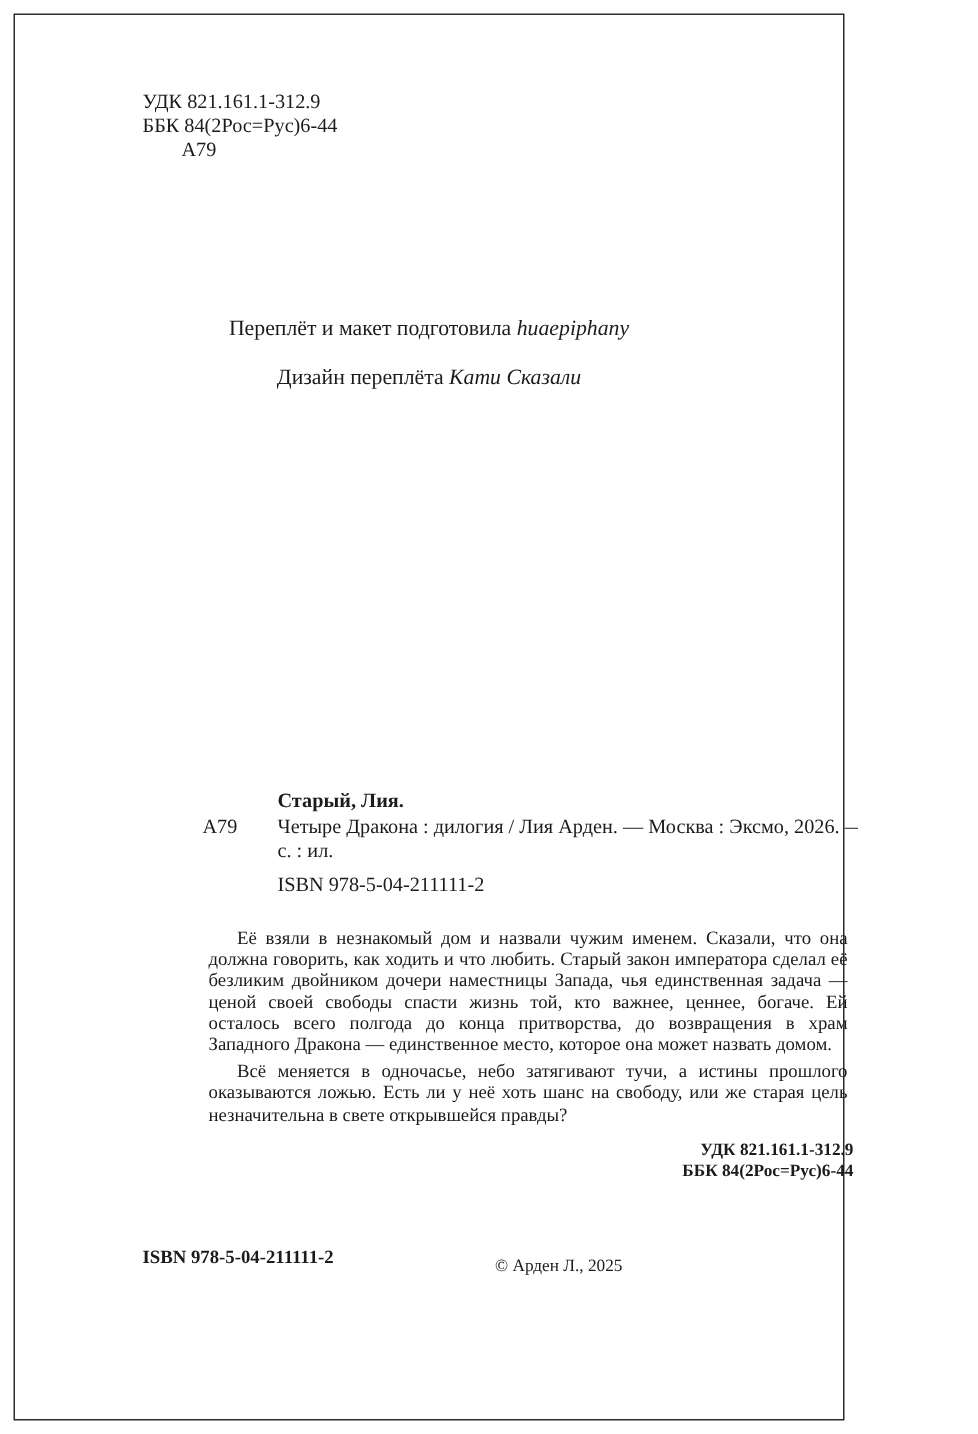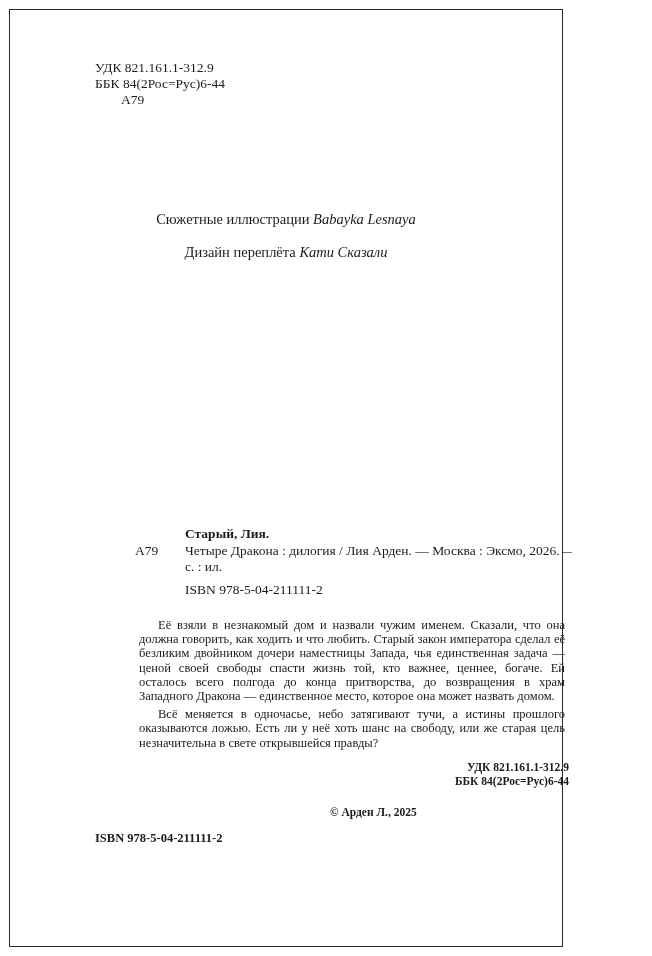--- a/index.html
+++ b/index.html
@@ -109,23 +109,23 @@
     position: absolute;
     left: 95px;
     top: 831px;
     font-weight: bold;
     font-size: 12.5px;
     white-space: nowrap;
   }
   .copyrights {
     position: absolute;
     left: 330px;
-    top: 806px;
+    top: 838px;
     width: 258px;
-    font-weight: bold;
+    font-weight: normal;
     font-size: 11.5px;
     line-height: 13.2px;
   }
   .copyrights .c {
     padding-left: 13px;
     text-indent: -13px;
   }
 </style>
 </head>
 <body>
@@ -133,21 +133,21 @@
 <div class="page">
   <div class="frame"></div>
 
   <div class="top-codes">
     <div>УДК 821.161.1-312.9</div>
     <div>ББК 84(2Рос=Рус)6-44</div>
     <div class="indent">А79</div>
   </div>
 
   <div class="credits">
-    <p><span>Сюжетные иллюстрации </span><i>Babayka Lesnaya</i></p>
+    <p><span>Переплёт и макет подготовила </span><i>huaepiphany</i></p>
     <p><span>Дизайн переплёта </span><i>Кати Сказали</i></p>
   </div>
 
   <div class="catalog">
     <div class="author">Старый, Лия.</div>
     <div class="entry">
       <div class="code">А79</div>
       <div class="desc">Четыре Дракона : дилогия / Лия Арден. — Москва : Эксмо, 2026. — 720 с. : ил.</div>
     </div>
     <div class="isbn-line">ISBN 978-5-04-211111-2</div>

